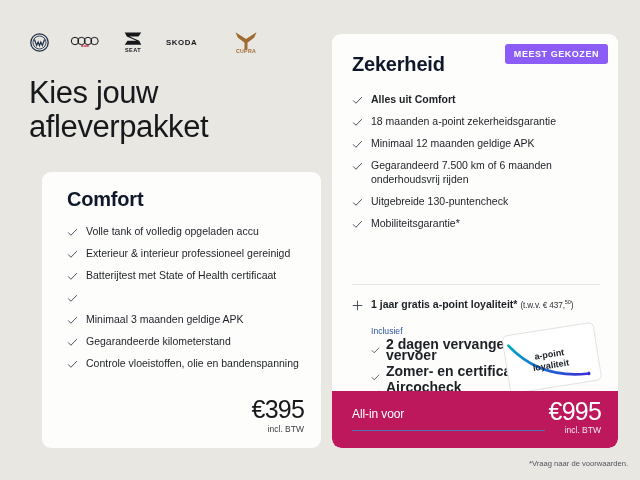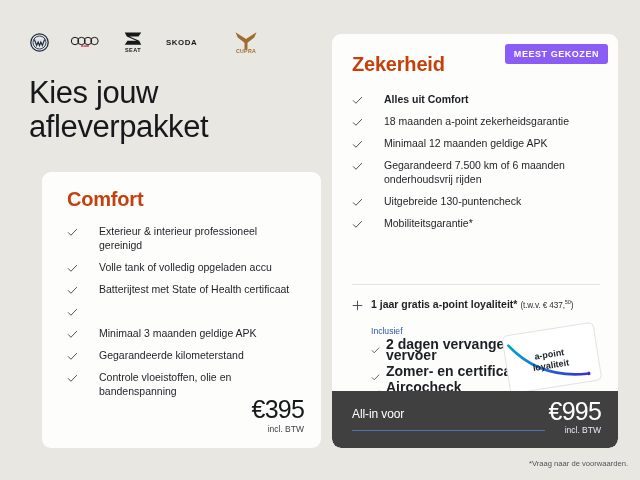--- a/index.html
+++ b/index.html
@@ -58,21 +58,21 @@
   }
   .card-zekerheid {
     left: 332px; top: 34px;
     width: 286px; height: 414px;
     overflow: hidden;
   }
 
   .card-title {
     position: absolute;
     font-weight: 700;
-    color: #c2410c;
+    color: #0f172a;
     letter-spacing: -0.2px;
   }
   .card-comfort .card-title {
     left: 25px; top: 16px;
     font-size: 20px;
   }
   .card-zekerheid .card-title {
     left: 20px; top: 19px;
     font-size: 20px;
   }
@@ -94,21 +94,21 @@
   
   ul.features {
     list-style: none;
     margin: 0;
     padding: 0;
     position: absolute;
   }
   ul.features li {
     display: flex;
     align-items: flex-start;
-    gap: 21px;
+    gap: 8px;
     margin-bottom: 8px;
   }
   ul.features li .tick {
     flex: 0 0 auto;
     width: 11px; height: 11px;
     margin-top: 3px;
   }
   ul.features li .tick svg { display: block; }
   ul.features li .txt {
     font-size: 10.5px;
@@ -216,21 +216,21 @@
     font-size: 8.5px;
     color: #3a3d42;
     margin-top: 1px;
   }
 
   
   .footer-blue {
     position: absolute;
     left: 0; bottom: 0;
     width: 286px; height: 57px;
-    background: #404040;
+    background: #be185d;
     border-radius: 0 0 9px 9px;
   }
   .footer-blue .allin {
     position: absolute;
     left: 20px; top: 16px;
     color: #ffffff;
     font-size: 12px;
     font-weight: 400;
     letter-spacing: -0.1px;
   }
@@ -320,29 +320,29 @@
 <div class="card card-comfort">
   <div class="card-title">Comfort</div>
 
   <ul class="features comfort-list">
     <li>
       <span class="tick">
         <svg width="11" height="11" viewBox="0 0 12 12">
             <path d="M1.5 6.2 L4.3 9 L10.5 2.6" fill="none" stroke="#3b4354" stroke-width="1" stroke-linecap="round" stroke-linejoin="round"></path>
           </svg>
       </span>
+      <span class="txt">Volle tank of volledig opgeladen accu</span>
+    </li>
+    <li>
+      <span class="tick">
+        <svg width="11" height="11" viewBox="0 0 12 12">
+            <path d="M1.5 6.2 L4.3 9 L10.5 2.6" fill="none" stroke="#3b4354" stroke-width="1" stroke-linecap="round" stroke-linejoin="round"></path>
+          </svg>
+      </span>
       <span class="txt">Exterieur &amp; interieur professioneel gereinigd</span>
-    </li>
-    <li>
-      <span class="tick">
-        <svg width="11" height="11" viewBox="0 0 12 12">
-            <path d="M1.5 6.2 L4.3 9 L10.5 2.6" fill="none" stroke="#3b4354" stroke-width="1" stroke-linecap="round" stroke-linejoin="round"></path>
-          </svg>
-      </span>
-      <span class="txt">Volle tank of volledig opgeladen accu</span>
     </li>
     <li>
       <span class="tick">
         <svg width="11" height="11" viewBox="0 0 12 12">
             <path d="M1.5 6.2 L4.3 9 L10.5 2.6" fill="none" stroke="#3b4354" stroke-width="1" stroke-linecap="round" stroke-linejoin="round"></path>
           </svg>
       </span>
       <span class="txt">Batterijtest met State of Health certificaat</span>
     </li>
     <li>

